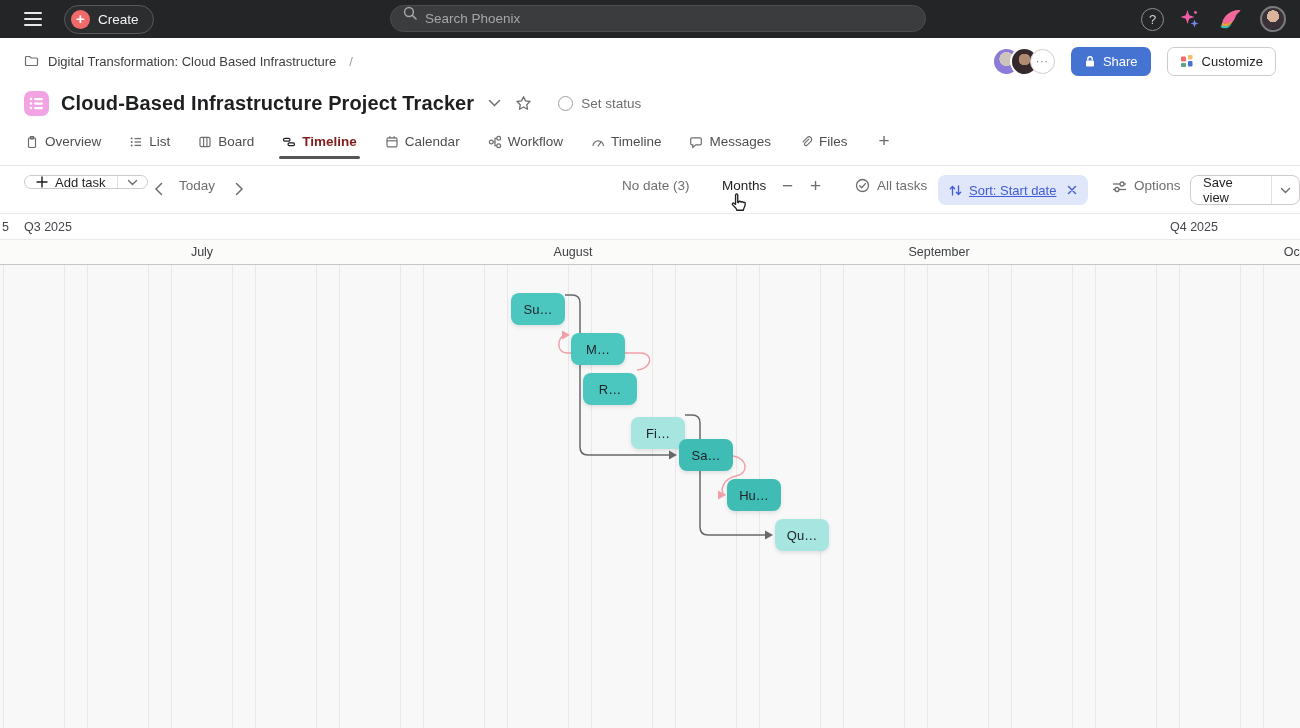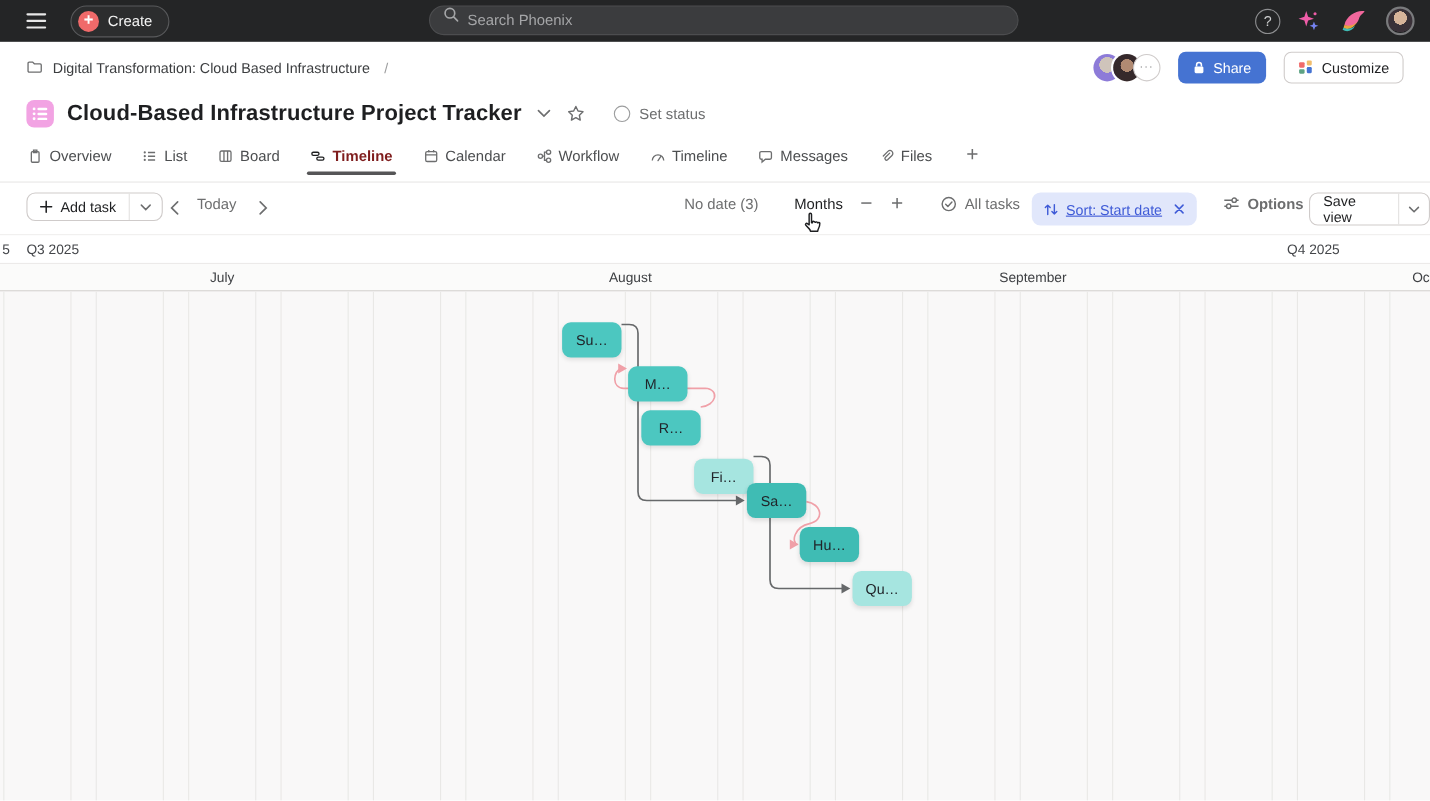--- a/index.html
+++ b/index.html
@@ -50,34 +50,34 @@
   .status-circle { width:15px; height:15px; border:1.5px solid #9c9d9e; border-radius:50%; }
 
   .tabs-row { height:44px; display:flex; align-items:flex-start; padding:6px 24px 0; gap:26px; border-bottom:1px solid #e8e7e6; }
   .tab { display:flex; align-items:center; gap:6px; font-size:13.5px; color:#4c4e50; padding:6px 1px 10px; cursor:pointer; position:relative; }
   .tab.active { color:#7f1d1d; font-weight:700; }
   .tab.active::after { content:""; position:absolute; left:-2px; right:-2px; bottom:0; height:3px; background:#565557; border-radius:2px; }
   .tab-add { font-size:19px; color:#6d6e6f; padding:2px 4px; cursor:pointer; }
 
   
   .toolbar { position:relative; height:48px; border-bottom:1px solid #ebeae9; }
-  .addtask { position:absolute; left:24px; top:9px; height:26px; display:flex; align-items:center;
+  .addtask { position:absolute; left:24px; top:9px; height:14px; display:flex; align-items:center;
     border:1px solid #cfcbca; border-radius:8px; background:#fff; cursor:pointer; }
   .addtask .main { display:flex; align-items:center; gap:7px; padding:0 11px; font-size:13px; }
   .addtask .chev { padding:0 9px; border-left:1px solid #e3e1e0; height:100%; display:flex; align-items:center; }
   .nav-arrow { position:absolute; top:13px; width:20px; height:20px; display:flex; align-items:center; justify-content:center; cursor:pointer; }
   .today-btn { position:absolute; left:179px; top:12px; font-size:13.5px; color:#6d6e6f; cursor:pointer; }
   .tb-text { position:absolute; top:12px; font-size:13.5px; color:#6d6e6f; cursor:pointer; }
   .tb-dark { color:#1e1f21; }
   .zoom-sign { position:absolute; top:9px; font-size:19px; color:#6d6e6f; font-weight:400; cursor:pointer; }
   .alltasks { position:absolute; left:855px; top:12px; display:flex; gap:7px; align-items:center; font-size:13.5px; color:#6d6e6f; cursor:pointer; }
   .sort-pill { position:absolute; left:938px; top:9px; height:30px; background:#e1e7fb; border-radius:8px;
     display:flex; align-items:center; gap:7px; padding:0 11px; color:#3f5bd7; font-size:13px; font-weight:500; cursor:pointer;text-decoration:underline; }
   .sort-x { display:flex; align-items:center; margin-left:4px; cursor:pointer; }
-  .options { position:absolute; left:1112px; top:12px; display:flex; gap:7px; align-items:flex-start; font-size:13.5px; color:#6d6e6f; cursor:pointer;font-weight:bold; }
+  .options { position:absolute; left:1112px; top:12px; display:flex; gap:7px; align-items:flex-end; font-size:13.5px; color:#6d6e6f; cursor:pointer; }
   .saveview { position:absolute; left:1190px; top:9px; height:30px; display:flex; align-items:center;
     border:1px solid #cfcbca; border-radius:8px; background:#fff; cursor:pointer; }
   .saveview .main { padding:0 12px; font-size:13px; }
   .saveview .chev { padding:0 8px; border-left:1px solid #e3e1e0; height:100%; display:flex; align-items:center; }
 
   
   .tl-quarters { position:relative; height:26px; background:#fff; border-bottom:1px solid #eceae9; overflow:hidden; }
   .quarter-label { position:absolute; top:6px; font-size:12.5px; color:#44464a; white-space:nowrap; }
   .tl-months { position:relative; height:25px; background:#fbfbfa; border-bottom:1px solid #c8c6c4; overflow:hidden; }
   .month-label { position:absolute; top:5px; font-size:12.5px; color:#3f4144; transform:translateX(-50%); white-space:nowrap; }

